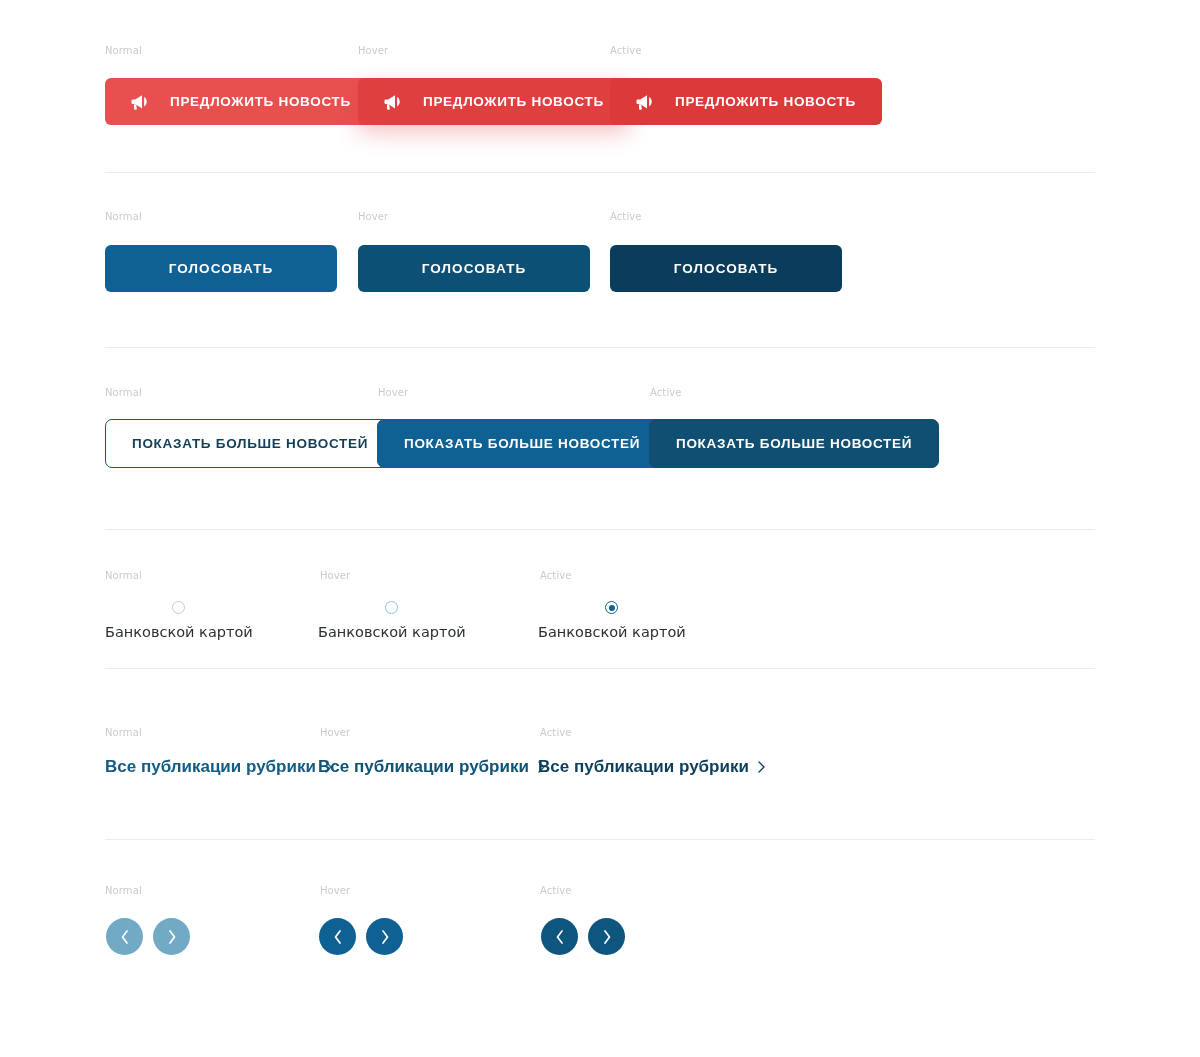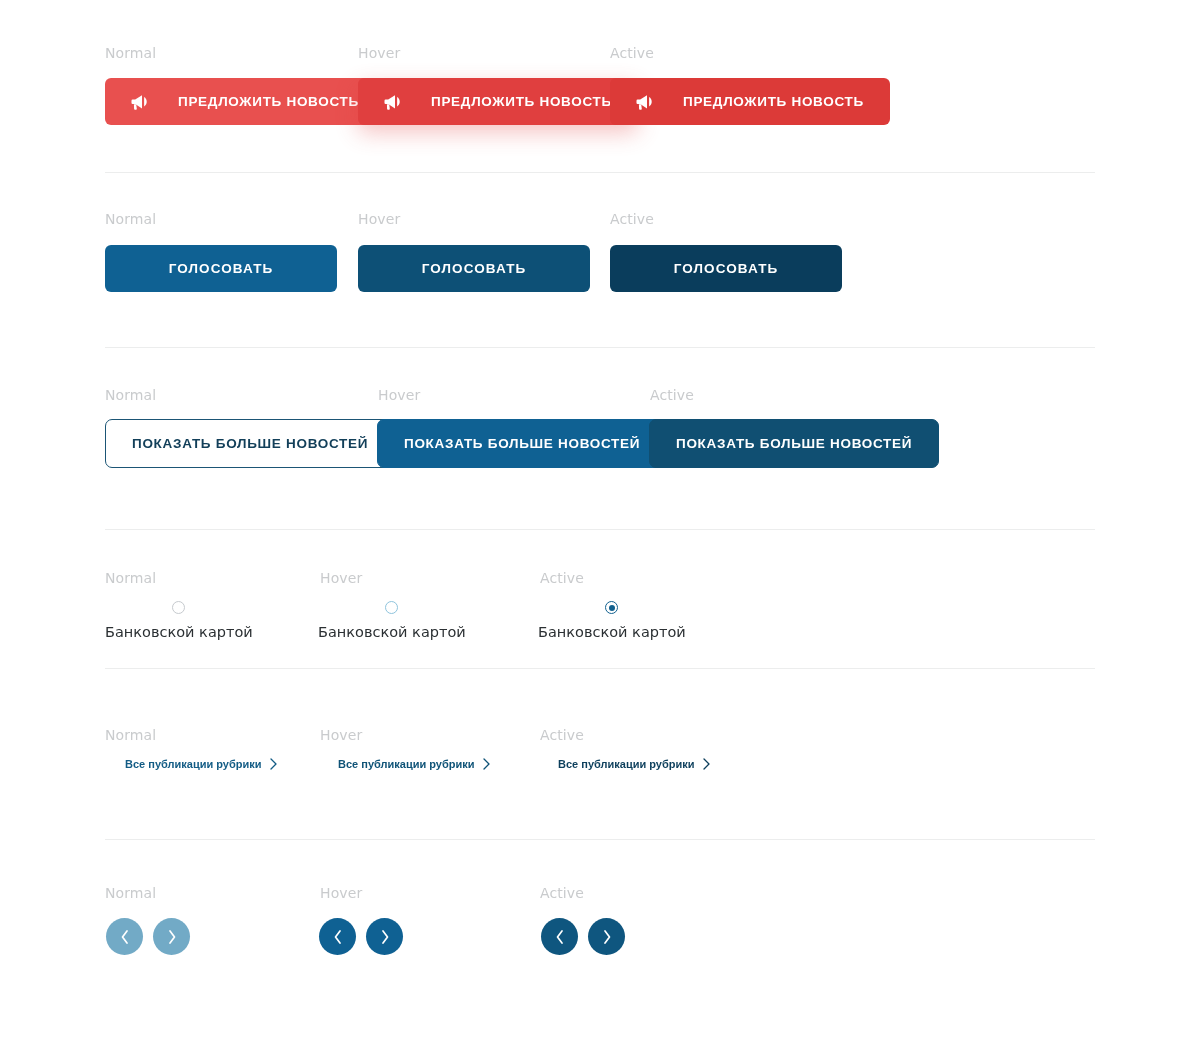--- a/index.html
+++ b/index.html
@@ -9,21 +9,21 @@
     height: 1057px;
     background: #ffffff;
     font-family: "Liberation Sans", sans-serif;
     overflow: hidden;
   }
 
   .page { position: relative; width: 1200px; height: 1057px; }
 
   .state-label {
     font-family: "DejaVu Sans", sans-serif;
-    font-size: 14px;
+    font-size: 10px;
     color: #c9cbcd;
     letter-spacing: 0.1px;
     white-space: nowrap;
     line-height: 1;
   }
 
   .divider {
     position: absolute;
     left: 105px;
     width: 990px;
@@ -34,21 +34,21 @@
   
   .row { position: absolute; left: 0; width: 1200px; }
 
   .cell { position: absolute; }
 
   
   .btn-red {
     display: inline-flex;
     align-items: center;
     justify-content: center;
-    gap: 28px;
+    gap: 20px;
     height: 47px;
     padding: 4px 26px;
     border: none;
     border-radius: 6px;
     background: #e8504f;
     color: #ffffff;
     font-family: "Liberation Sans", sans-serif;
     font-size: 13.5px;
     font-weight: bold;
     letter-spacing: 0.7px;
@@ -150,27 +150,26 @@
     white-space: nowrap;
     line-height: 1;
   }
 
   
   .link-more {
     display: inline-flex;
     align-items: center;
     gap: 9px;
     font-family: "Liberation Sans", sans-serif;
-    font-size: 11px;
+    font-size: 17px;
     font-weight: bold;
     white-space: nowrap;
     text-decoration: none;
     cursor: pointer;
     line-height: 1;
-    margin-left: 20px;
   }
   .link-more.normal { color: #135c85; }
   .link-more.hover  { color: #0f5377; }
   .link-more.active { color: #0d3f5c; }
   .link-chev { display: block; width: 7px; height: 12px; flex: 0 0 auto; }
 
   
   .arrows { display: inline-flex; align-items: center; gap: 10px; }
   .arrow-btn {
     width: 37px;

